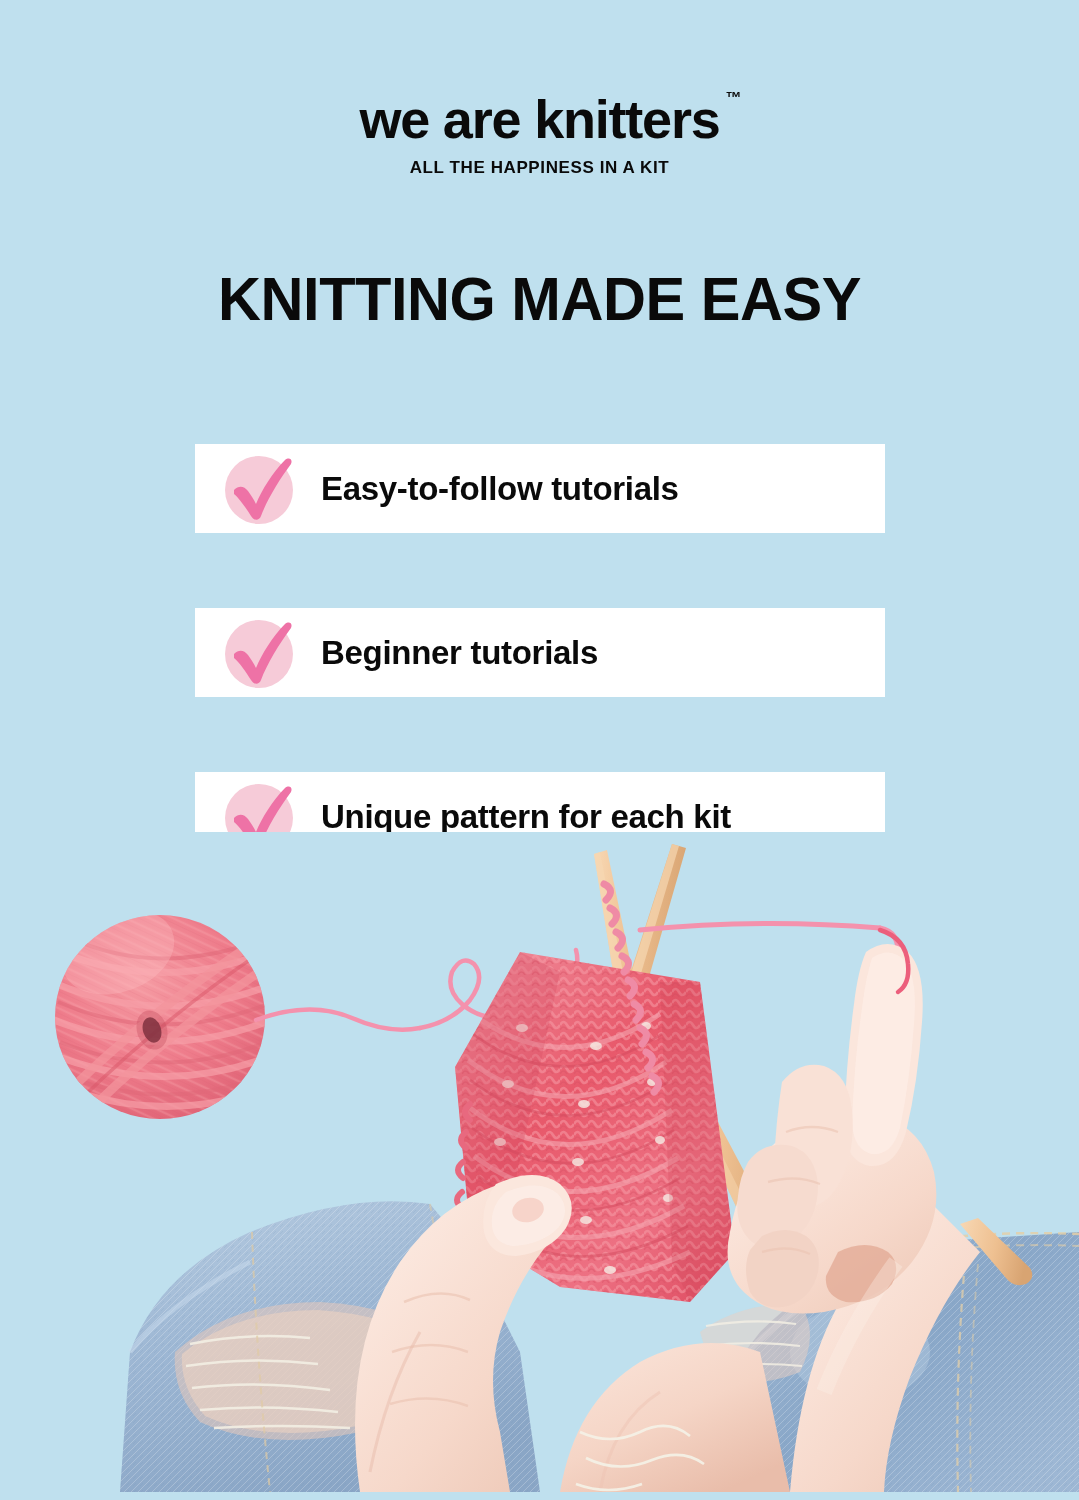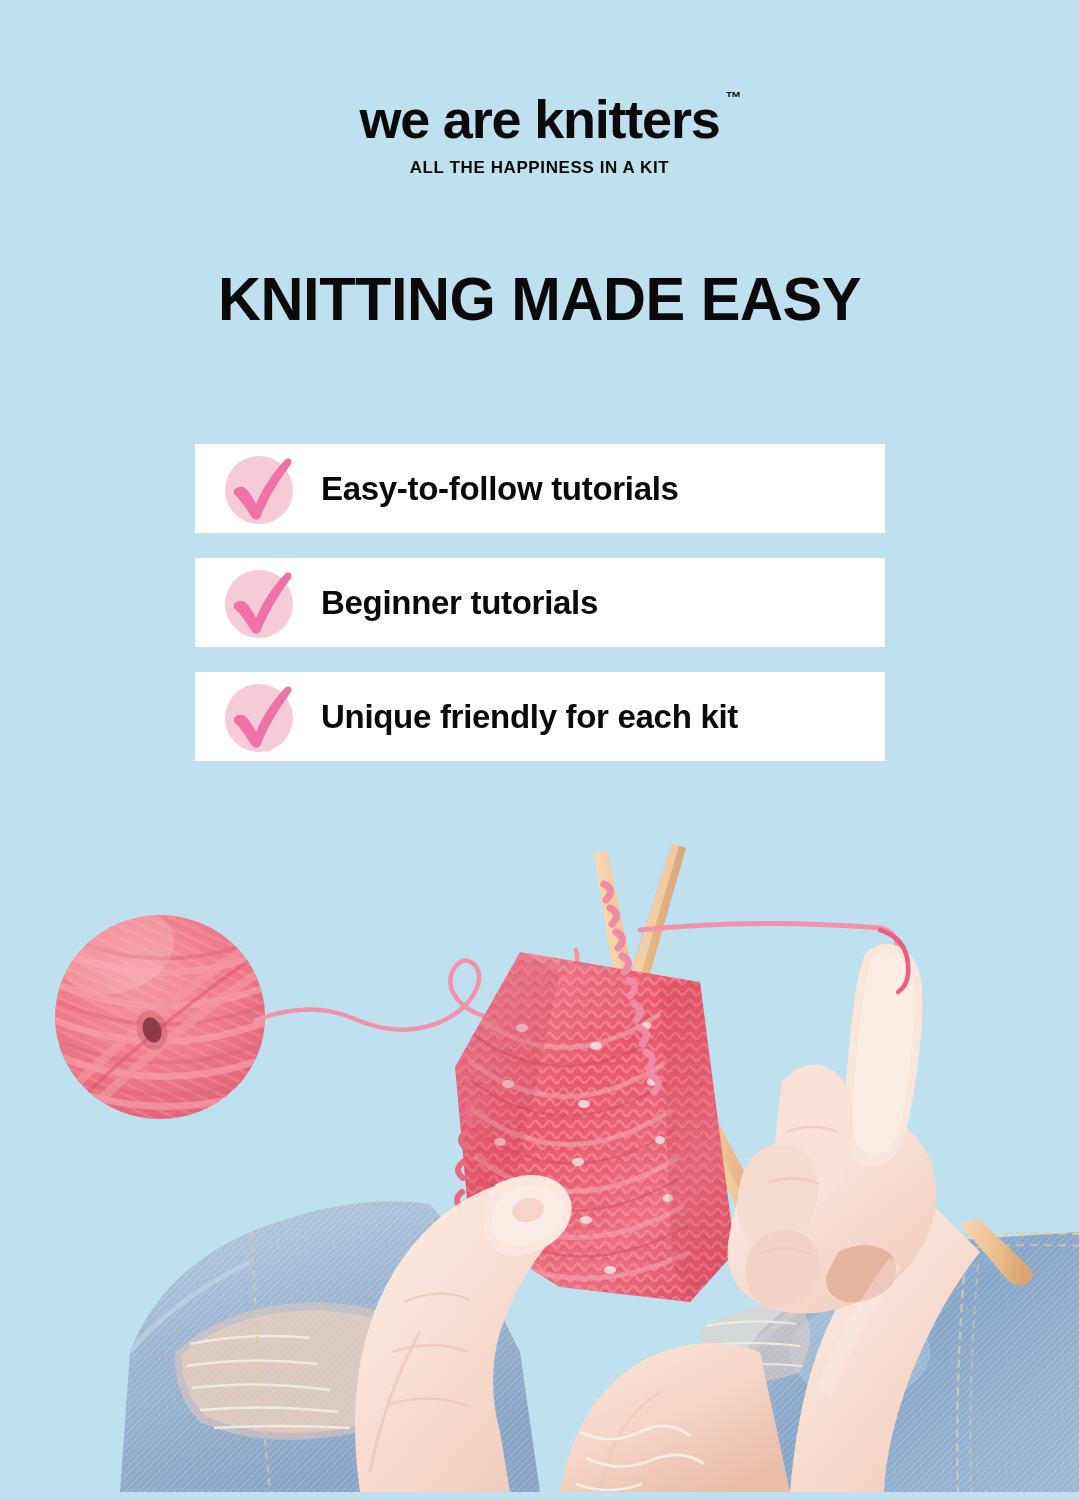--- a/index.html
+++ b/index.html
@@ -52,21 +52,21 @@
   }
 
   
   .features{
     position:absolute;left:195px;top:444px;width:690px;
   }
   .feature-card{
     position:relative;
     width:690px;height:89px;
     background:#ffffff;
-    margin-bottom:25px;
+    margin-bottom:75px;
     display:flex;align-items:center;
   }
   .check-wrap{
     position:relative;
     width:86px;height:86px;
     margin-left:22px;
     flex:0 0 86px;
   }
   .check-circle{
     position:absolute;left:8px;top:10px;
@@ -130,21 +130,21 @@
       <div class="feature-label">Beginner tutorials</div>
     </div>
 
     <div class="feature-card">
       <div class="check-wrap">
         <div class="check-circle"></div>
         <svg class="check-mark" viewBox="0 0 86 86">
           <path d="M17 44 C22 39 27 40 31 45 C34 49 37 54 39 58 C45 44 55 27 68 14 C72 11 76 13 74 18 C62 34 50 54 44 70 C42 75 37 75 34 70 C29 62 22 52 17 48 Z" fill="#ee72a6"></path>
         </svg>
       </div>
-      <div class="feature-label">Unique friendly for each kit</div>
+      <div class="feature-label">Unique pattern for each kit</div>
     </div>
 
   </div>
 
   <div class="photo">
     <svg viewBox="0 0 1079 660" xmlns="http://www.w3.org/2000/svg">
       <defs>
         <linearGradient id="denimG" x1="0" y1="0" x2="0.4" y2="1">
           <stop offset="0" stop-color="#b8cde2"></stop>
           <stop offset="0.5" stop-color="#9cb6d3"></stop>

